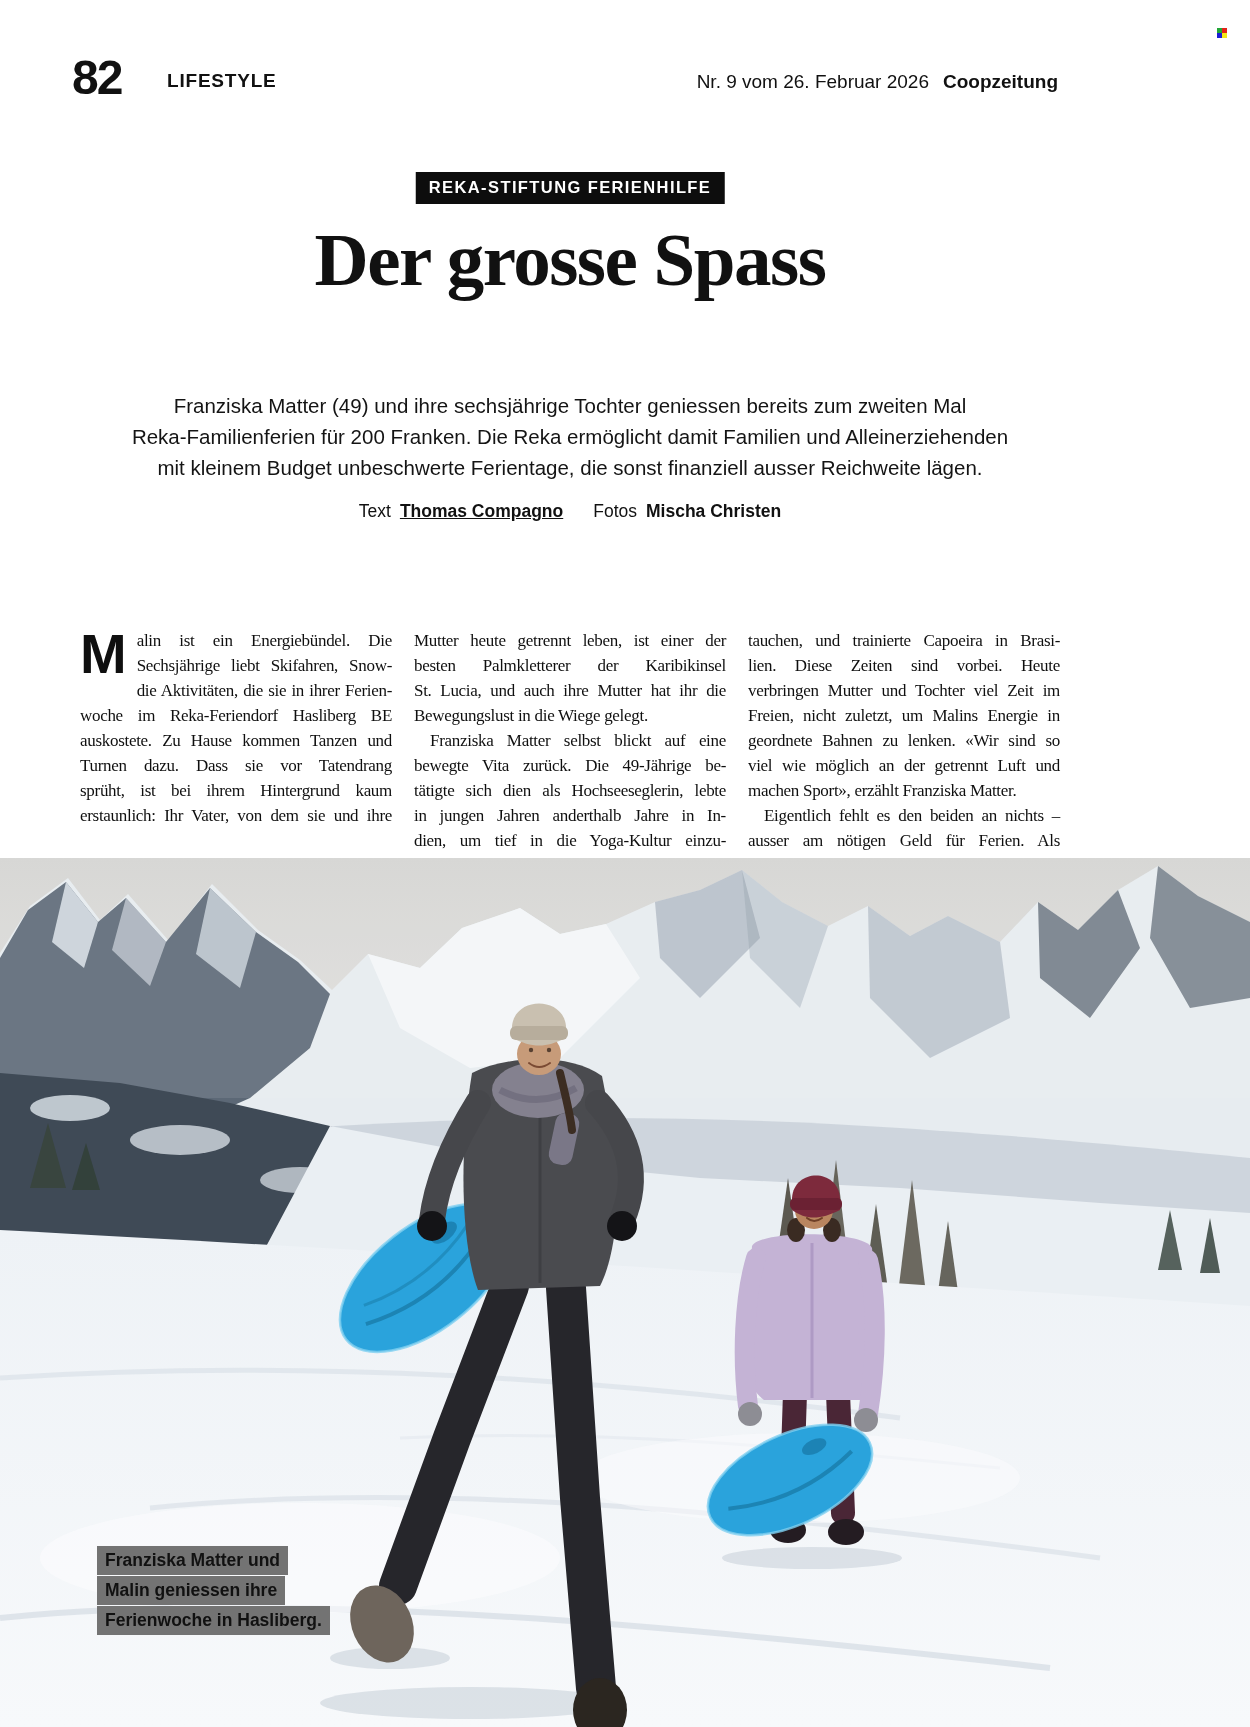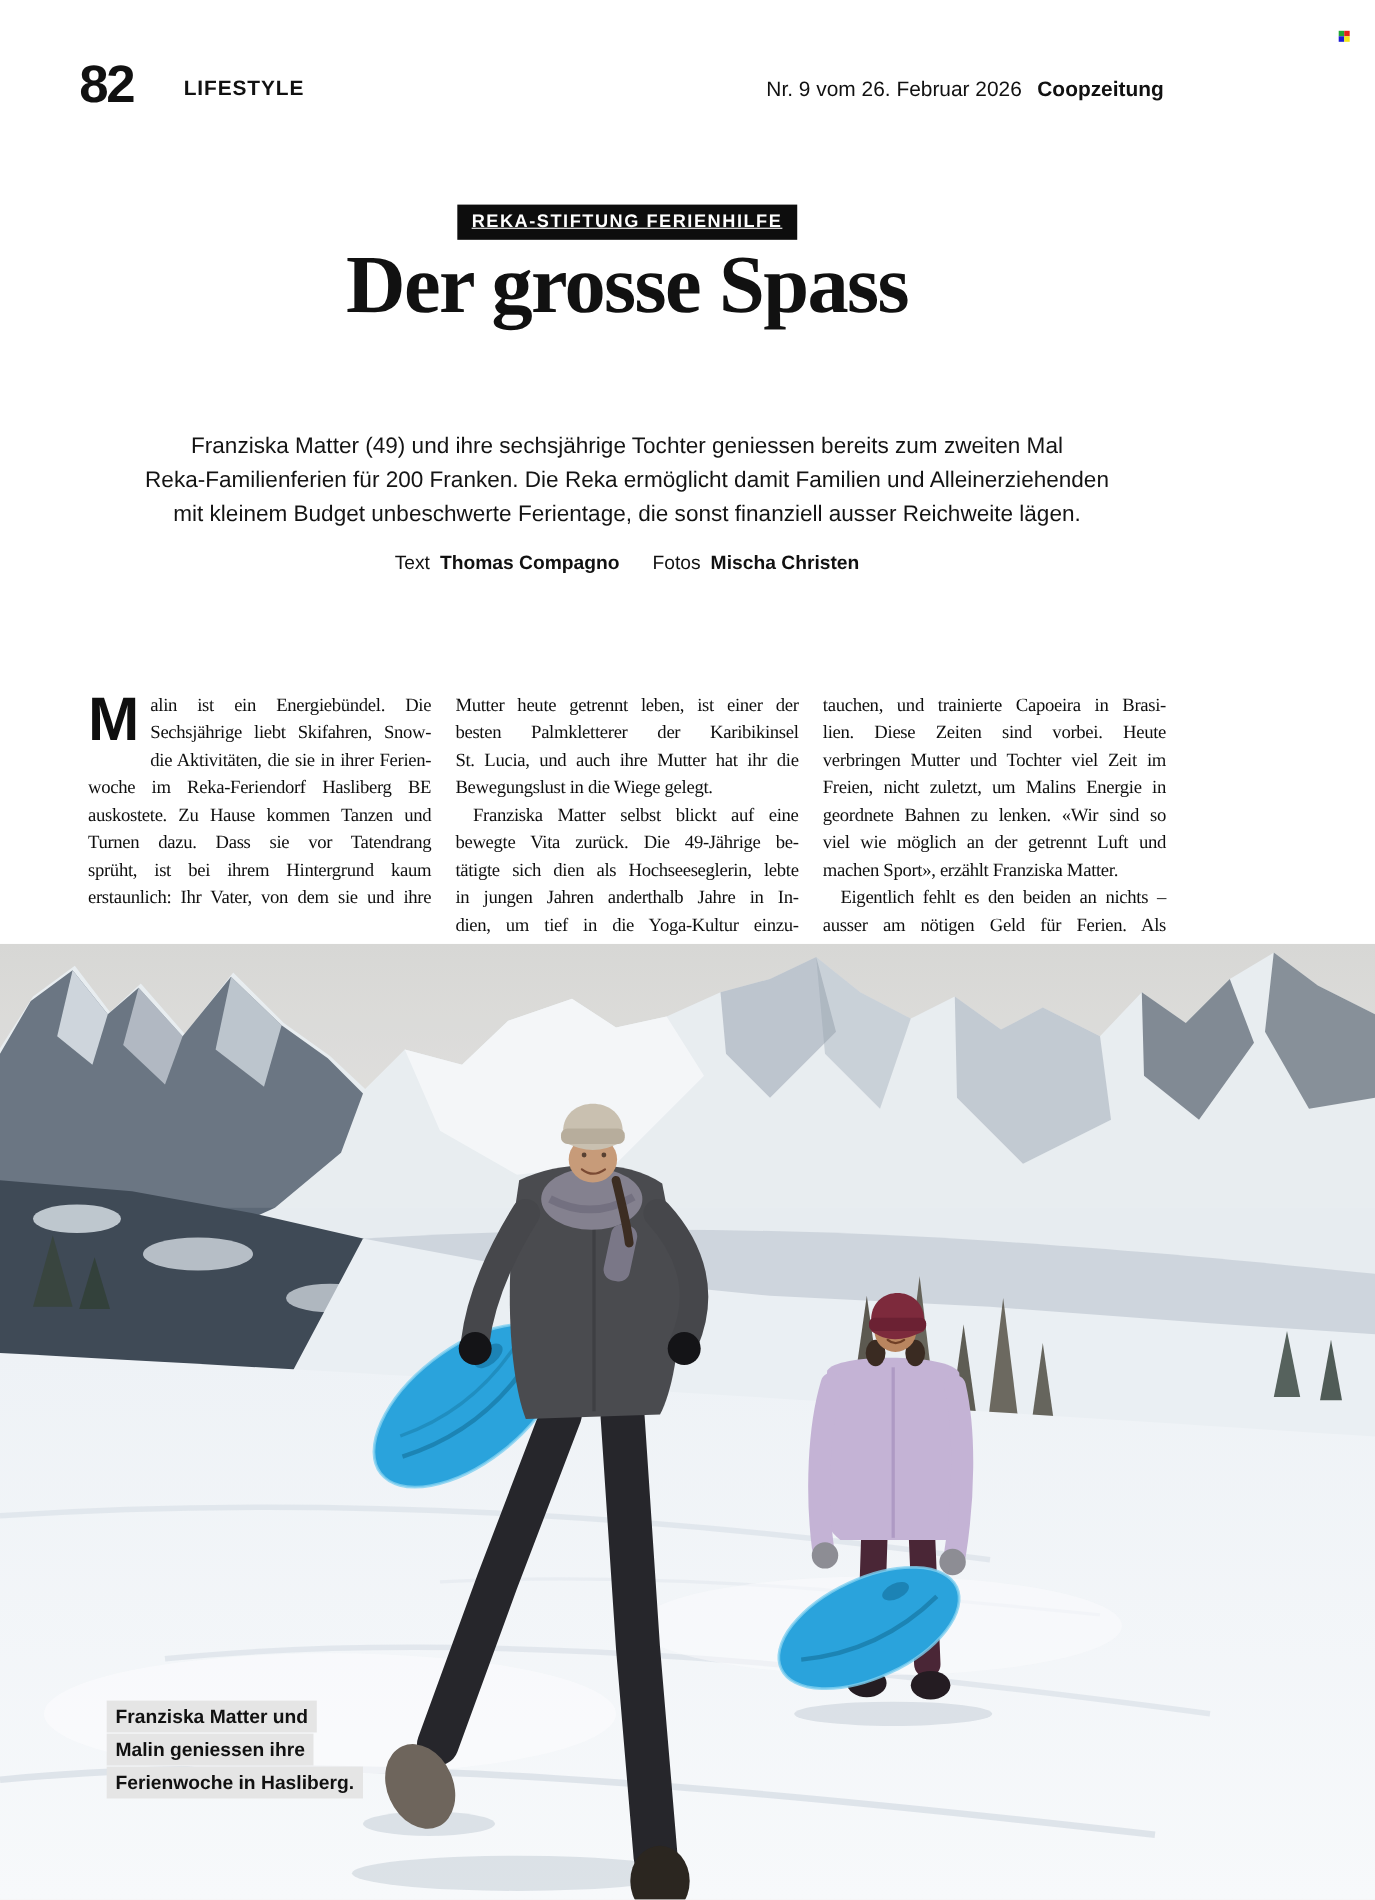--- a/index.html
+++ b/index.html
@@ -9,55 +9,55 @@
   .pagenum{position:absolute;left:72px;top:50px;font-size:48px;font-weight:700;letter-spacing:-2px;}
   .section-label{position:absolute;left:167px;top:70px;font-size:19px;font-weight:700;letter-spacing:.8px;}
   .header-right{position:absolute;left:0;top:71px;width:1058px;text-align:right;font-size:19px;}
   .header-right .issue{font-weight:400;margin-right:14px;}
   .header-right .pub{font-weight:700;}
   .reg-mark{position:absolute;left:1217px;top:28px;width:10px;height:10px;display:grid;
             grid-template-columns:5px 5px;grid-template-rows:5px 5px;}
   .reg-g{background:var(--reg-green,#21a637);} .reg-r{background:var(--reg-red,#e32219);}
   .reg-b{background:var(--reg-blue,#1b1bd6);} .reg-y{background:var(--reg-yellow,#f2e818);}
   
-  .kicker{position:absolute;top:186px;left:570px;transform:translateX(-50%);
+  .kicker{position:absolute;top:172px;left:570px;transform:translateX(-50%);
           background:var(--kicker-bg,#0d0d0d);color:var(--kicker-text,#fff);
           font-size:16.5px;font-weight:700;letter-spacing:1.4px;line-height:1;
-          padding:7px 13px 8px;white-space:nowrap;text-decoration:underline;}
+          padding:7px 13px 8px;white-space:nowrap;}
   .title{position:absolute;top:220px;left:0;width:1140px;text-align:center;
          font-family:"Liberation Serif",serif;font-weight:700;font-size:75px;
          line-height:79px;letter-spacing:-1.5px;}
   .title div{white-space:nowrap;}
   .lead{position:absolute;top:390px;left:0;width:1140px;text-align:center;
         font-size:20.5px;line-height:31px;color:#141414;}
   .lead div{white-space:nowrap;}
   .byline{position:absolute;top:501px;left:0;width:1140px;text-align:center;font-size:17.5px;}
   .byline .lab{margin-right:9px;}
   .byline .auth{font-weight:700;}
-  .byline .auth.first{margin-right:30px;}
+  .byline .auth.first{margin-right:30px;text-decoration:underline;}
   
   .bodycols{position:absolute;top:628px;left:80px;width:982px;display:flex;gap:22px;
             font-family:"Liberation Serif",serif;font-size:17px;line-height:25px;
             letter-spacing:-.3px;color:#0f0f0f;}
   .col{flex:0 0 312px;width:312px;}
   .col div.just{text-align:justify;text-align-last:justify;}
   .col div.ind{text-indent:16px;}
   .dropcap{float:left;height:50px;margin:2px 10px 0 0;
            font-family:"Liberation Sans",sans-serif;font-weight:700;
            font-size:56px;line-height:48px;letter-spacing:0;}
   
   .photo{position:absolute;left:0;top:858px;width:1250px;height:869px;}
   .photo svg{display:block;}
   .sled{fill:var(--sled-blue,#2aa3dc);}
   .child-jacket{fill:var(--child-jacket,#c4b3d5);}
   .child-jacket-stroke{stroke:var(--child-jacket,#c4b3d5);}
   .child-beanie{fill:var(--child-beanie,#7d2a3c);}
   .mother-jacket{fill:var(--mother-jacket,#4a4b4f);}
   .caption{position:absolute;left:97px;top:688px;}
-  .caption div{width:fit-content;background:#e5e5e5;color:#111;font-weight:700;
+  .caption div{width:fit-content;background:#737373;color:#111;font-weight:700;
                font-size:17.5px;line-height:1.15;padding:4px 8px 5px;margin-bottom:1px;}
 </style>
 </head>
 <body>
 
 <div class="page">
 
   <div class="pagenum">82</div>
   <div class="section-label">LIFESTYLE</div>
   <div class="header-right">

